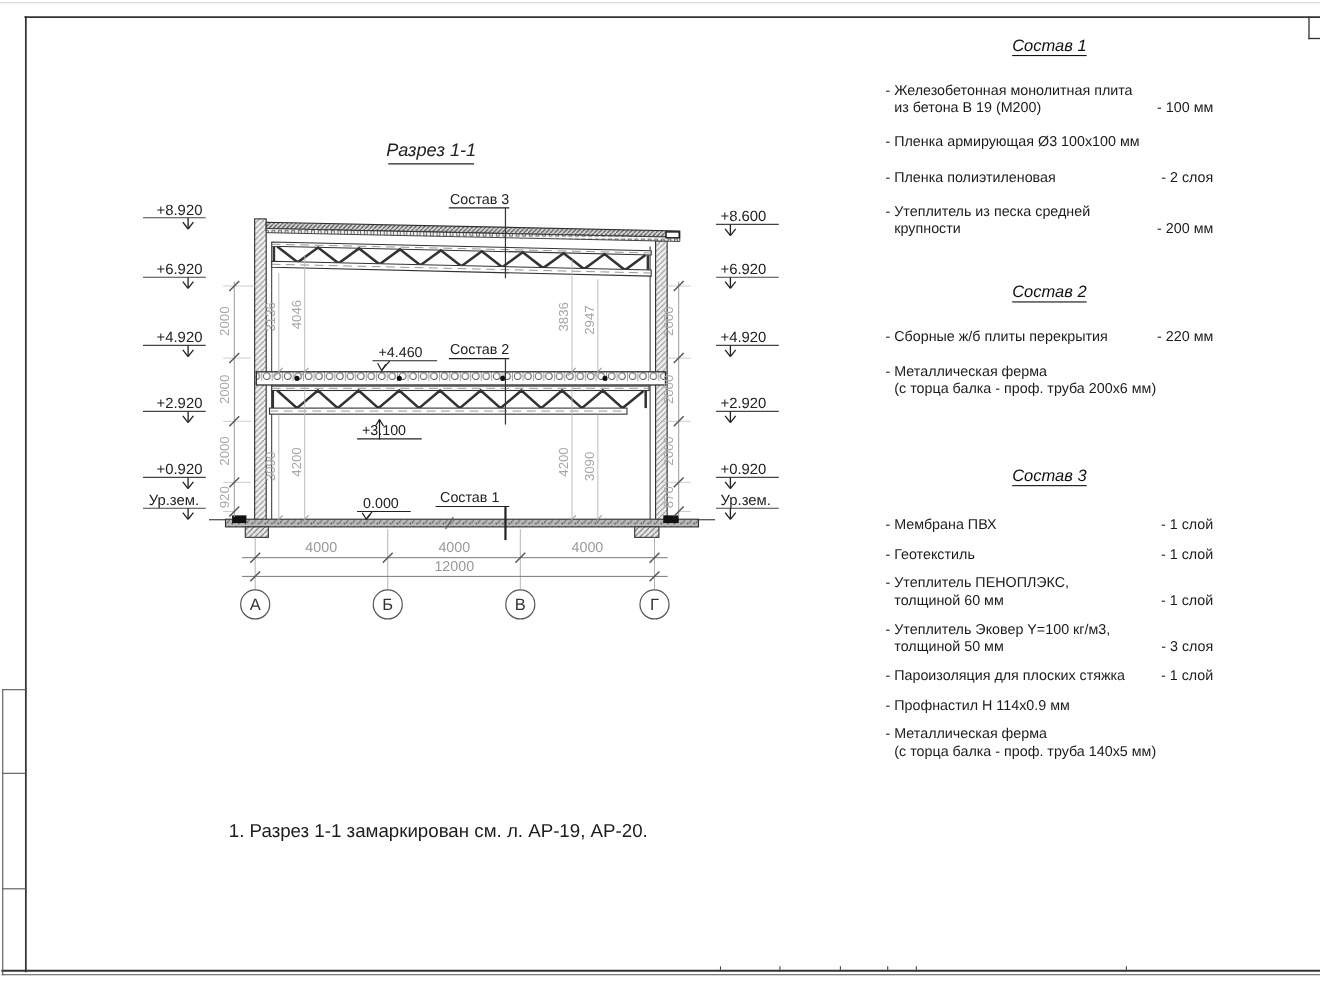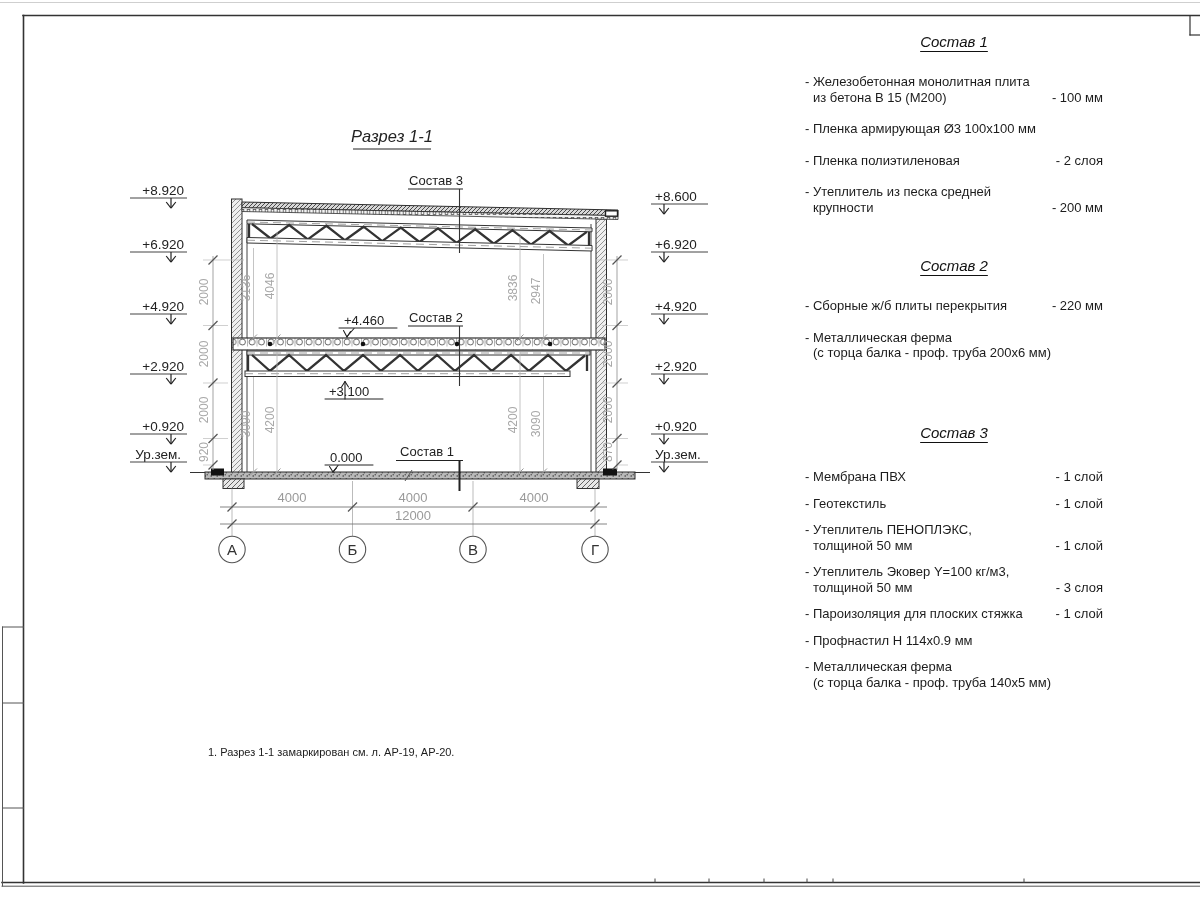--- a/index.html
+++ b/index.html
@@ -20,21 +20,21 @@
   .comp-title{text-align:center;font-size:15px;font-style:italic;color:#111;
     margin:0 0 24px 0;}
   .comp-title span{text-decoration:underline;text-underline-offset:4px;}
   .comp-item{display:flex;justify-content:space-between;align-items:flex-end;
     margin-bottom:16px;font-size:13px;line-height:15.5px;color:#1c1c1c;}
   .item-name{white-space:pre-line;padding-left:8px;text-indent:-8px;}
   .item-qty{white-space:nowrap;padding-left:6px;}
   #comp-block-3 .comp-item{margin-bottom:11px;}
   #comp-block-3 .comp-title{margin-bottom:28px;}
 
-  .note{position:absolute;left:208px;top:746px;font-size:11px;color:#1c1c1c;}
+  .note{position:absolute;left:208px;top:746px;font-size:17px;color:#1c1c1c;}
 </style>
 </head>
 <body>
 
 <svg id="drawing-svg" width="1200" height="900" viewBox="0 0 1200 900">
   <defs>
     <pattern id="hatchDark" width="4" height="4" patternUnits="userSpaceOnUse">
       <rect width="4" height="4" fill="#d8d8d8"></rect>
       <path d="M0,4 L4,0" stroke="#4a4a4a" stroke-width="1"></path>
     </pattern>
@@ -333,21 +333,21 @@
       <circle cx="595" cy="549.5" r="13.2" fill="#fff" stroke="#555" stroke-width="1.1"></circle>
       <text class="axis-letter" x="595" y="554.5" text-anchor="middle">Г</text>
     </g>
   </g>
 </svg>
 
 <div class="comp-block" id="comp-block-1" style="top:33px">
   <div class="comp-title"><span>Состав 1</span></div>
   <div class="comp-item">
     <span class="item-name">- Железобетонная  монолитная плита
-из бетона В 15 (М200)</span>
+из бетона В 19 (М200)</span>
     <span class="item-qty">- 100 мм</span>
   </div>
   <div class="comp-item">
     <span class="item-name">- Пленка армирующая Ø3 100х100 мм</span>
     <span class="item-qty"></span>
   </div>
   <div class="comp-item">
     <span class="item-name">- Пленка полиэтиленовая</span>
     <span class="item-qty">-  2 слоя</span>
   </div>
@@ -376,21 +376,21 @@
   <div class="comp-item">
     <span class="item-name">- Мембрана ПВХ</span>
     <span class="item-qty">- 1 слой</span>
   </div>
   <div class="comp-item">
     <span class="item-name">- Геотекстиль</span>
     <span class="item-qty">- 1 слой</span>
   </div>
   <div class="comp-item">
     <span class="item-name">- Утеплитель ПЕНОПЛЭКС,
-толщиной 50 мм</span>
+толщиной 60 мм</span>
     <span class="item-qty">- 1 слой</span>
   </div>
   <div class="comp-item">
     <span class="item-name">- Утеплитель Эковер Y=100 кг/м3,
 толщиной 50 мм</span>
     <span class="item-qty">- 3 слоя</span>
   </div>
   <div class="comp-item">
     <span class="item-name">- Пароизоляция для плоских стяжка</span>
     <span class="item-qty">- 1 слой</span>

